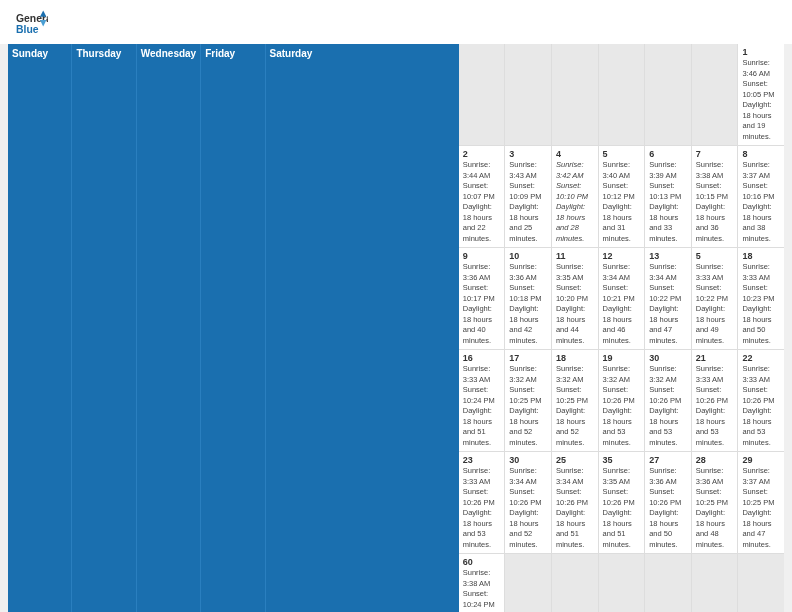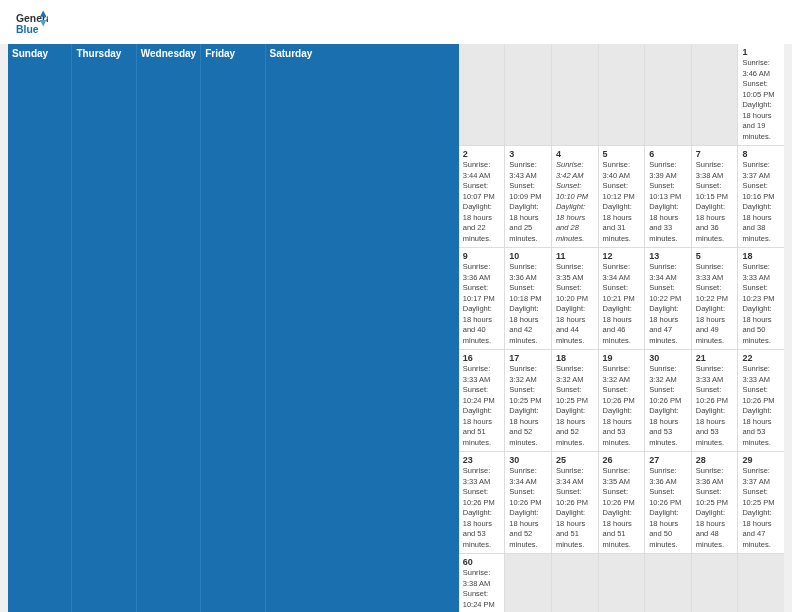--- a/index.html
+++ b/index.html
@@ -317,21 +317,21 @@
 and 52 minutes.</div>
           </div>
           <div class="cal-cell has-date">
             <div class="day-number">25</div>
             <div class="day-info" style="white-space: pre-line;">Sunrise: 3:34 AM
 Sunset: 10:26 PM
 Daylight: 18 hours
 and 51 minutes.</div>
           </div>
           <div class="cal-cell has-date">
-            <div class="day-number">26</div>
+            <div class="day-number">35</div>
             <div class="day-info" style="white-space: pre-line;">Sunrise: 3:35 AM
 Sunset: 10:26 PM
 Daylight: 18 hours
 and 51 minutes.</div>
           </div>
           <div class="cal-cell has-date">
             <div class="day-number">27</div>
             <div class="day-info" style="white-space: pre-line;">Sunrise: 3:36 AM
 Sunset: 10:26 PM
 Daylight: 18 hours

